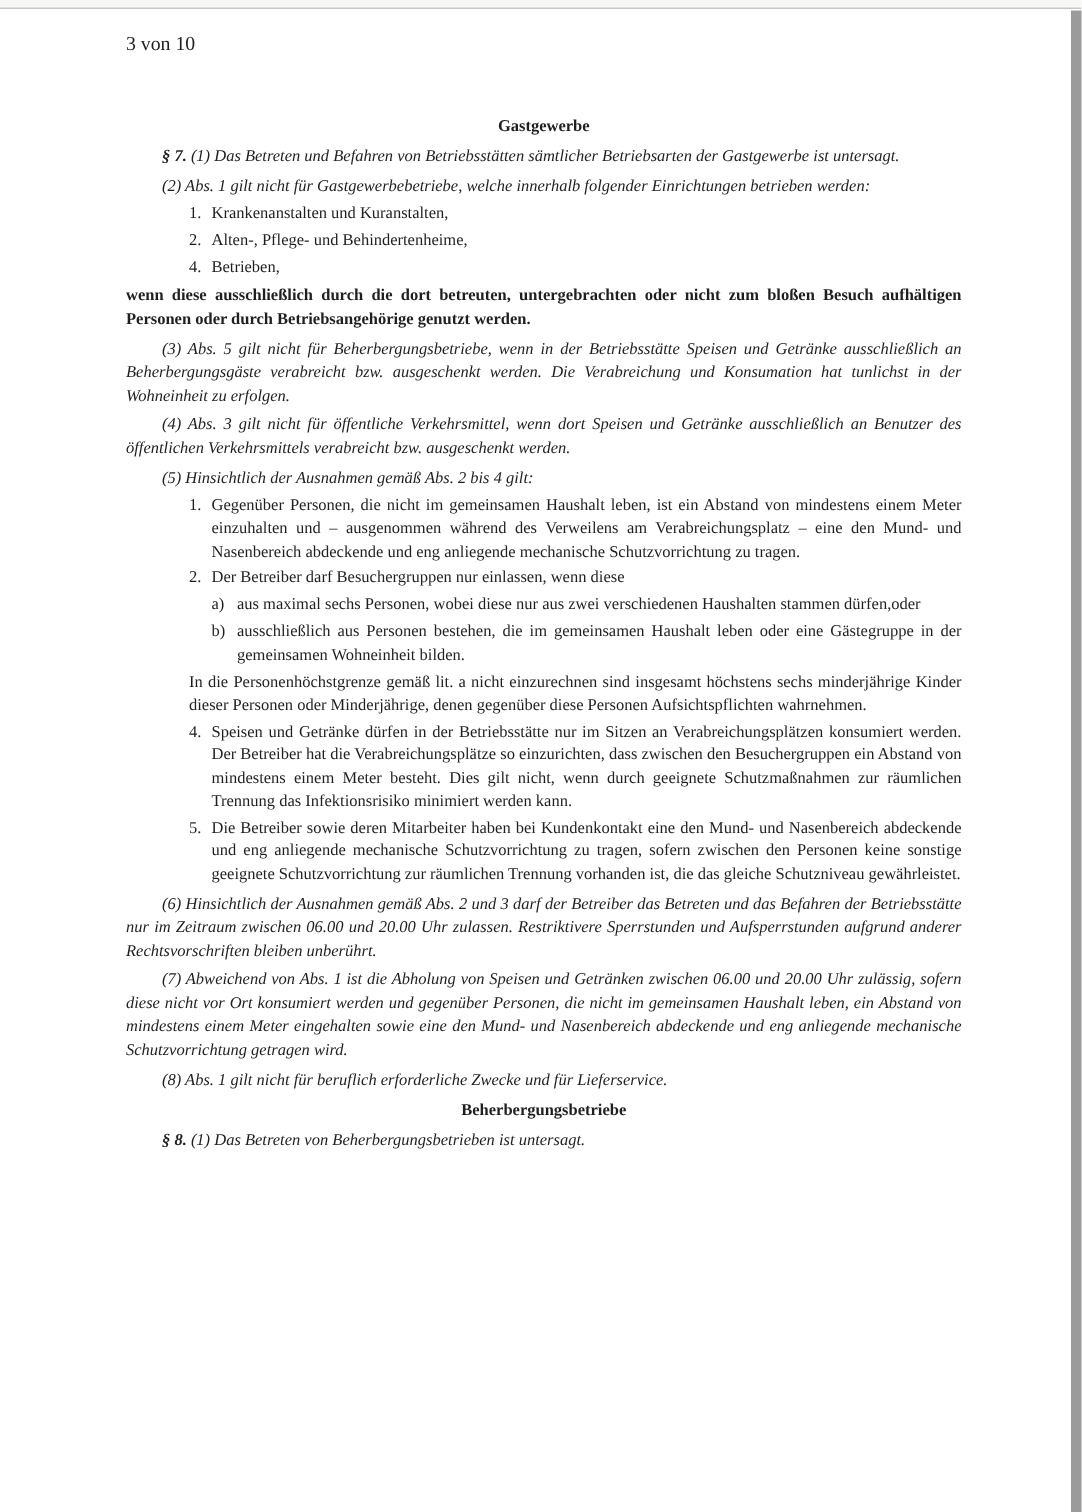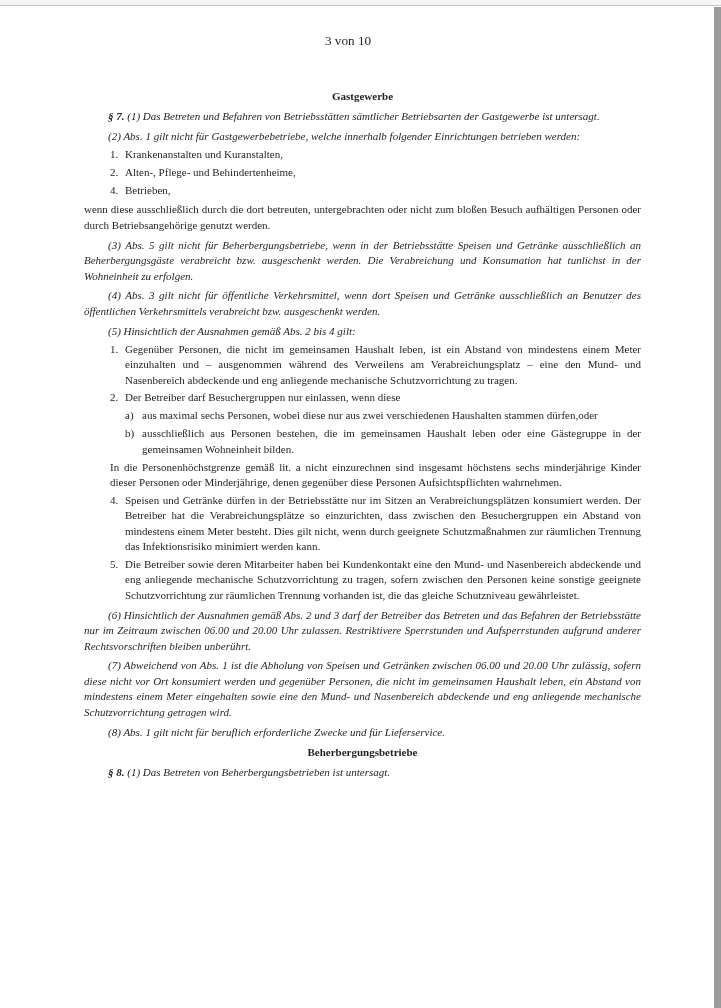--- a/index.html
+++ b/index.html
@@ -20,42 +20,42 @@
   .right-strip {
     position: absolute; top: 7px; right: 0; bottom: 0;
     width: 7px;
     background: #9b9b9b;
   }
   .page {
     position: absolute; top: 7px; left: 84px;
     width: 557px;
   }
   .page-number {
-    margin-top: 26px;
+    margin-top: 14px;
     padding-right: 29px;
-    text-align: center;
+    text-align: left;
     font-size: 13.2px;
     line-height: 15px;
   }
   .doc {
     margin-top: 41px;
     font-size: 11px;
     line-height: 15.4px;
     text-align: justify;
   }
   .heading {
     text-align: center;
     font-weight: bold;
     margin-top: 5px;
     margin-bottom: 3px;
   }
   .para { text-indent: 24px; margin-top: 4.5px; font-style: italic; }
-  .flush { margin-top: 4.5px; }
+  .flush { margin-top: 4.5px; font-weight: bold; }
   .bold-ref { font-weight: bold; }
-  .list { margin-left: 26px; }
+  .list { margin-left: 42px; }
   .list-item {
     padding-left: 15px;
     text-indent: -15px;
     margin-top: 2.5px;
   }
   .list-item > .marker { display: inline-block; width: 15px; text-indent: 0; }
   .sub-item {
     margin-left: 15px;
     padding-left: 17px;
     text-indent: -17px;

